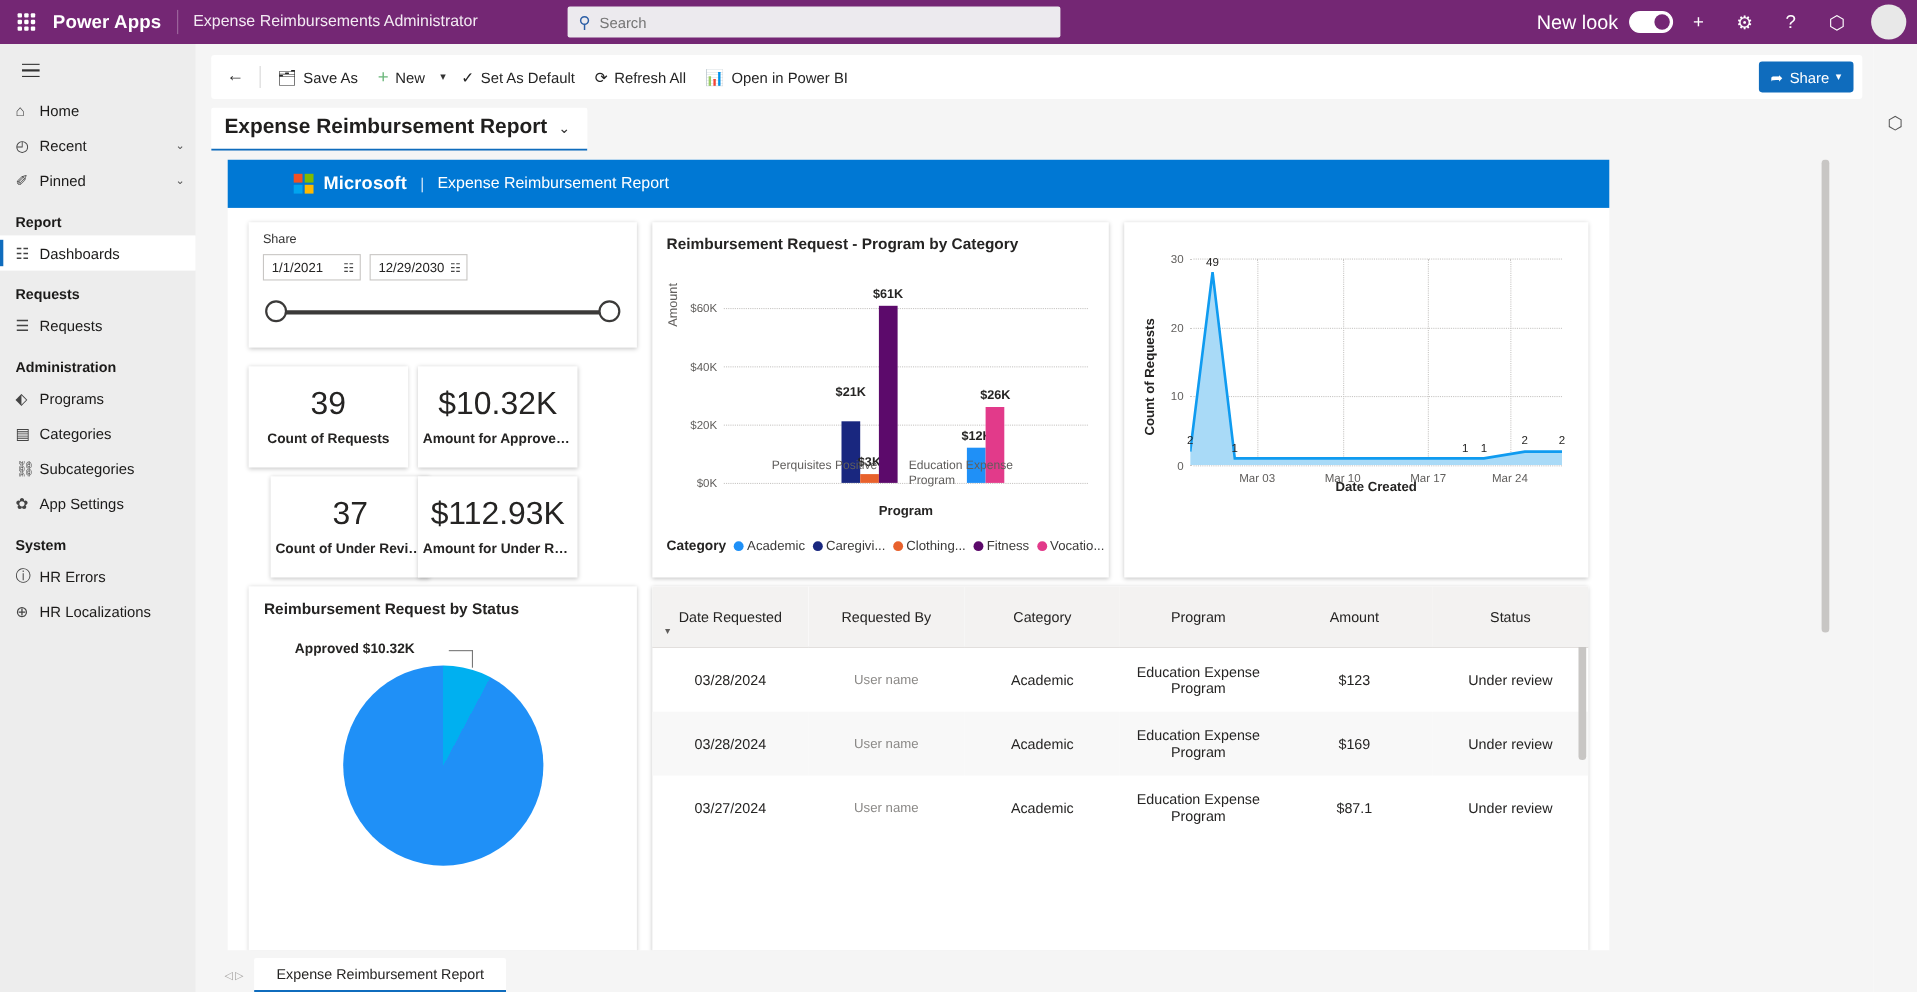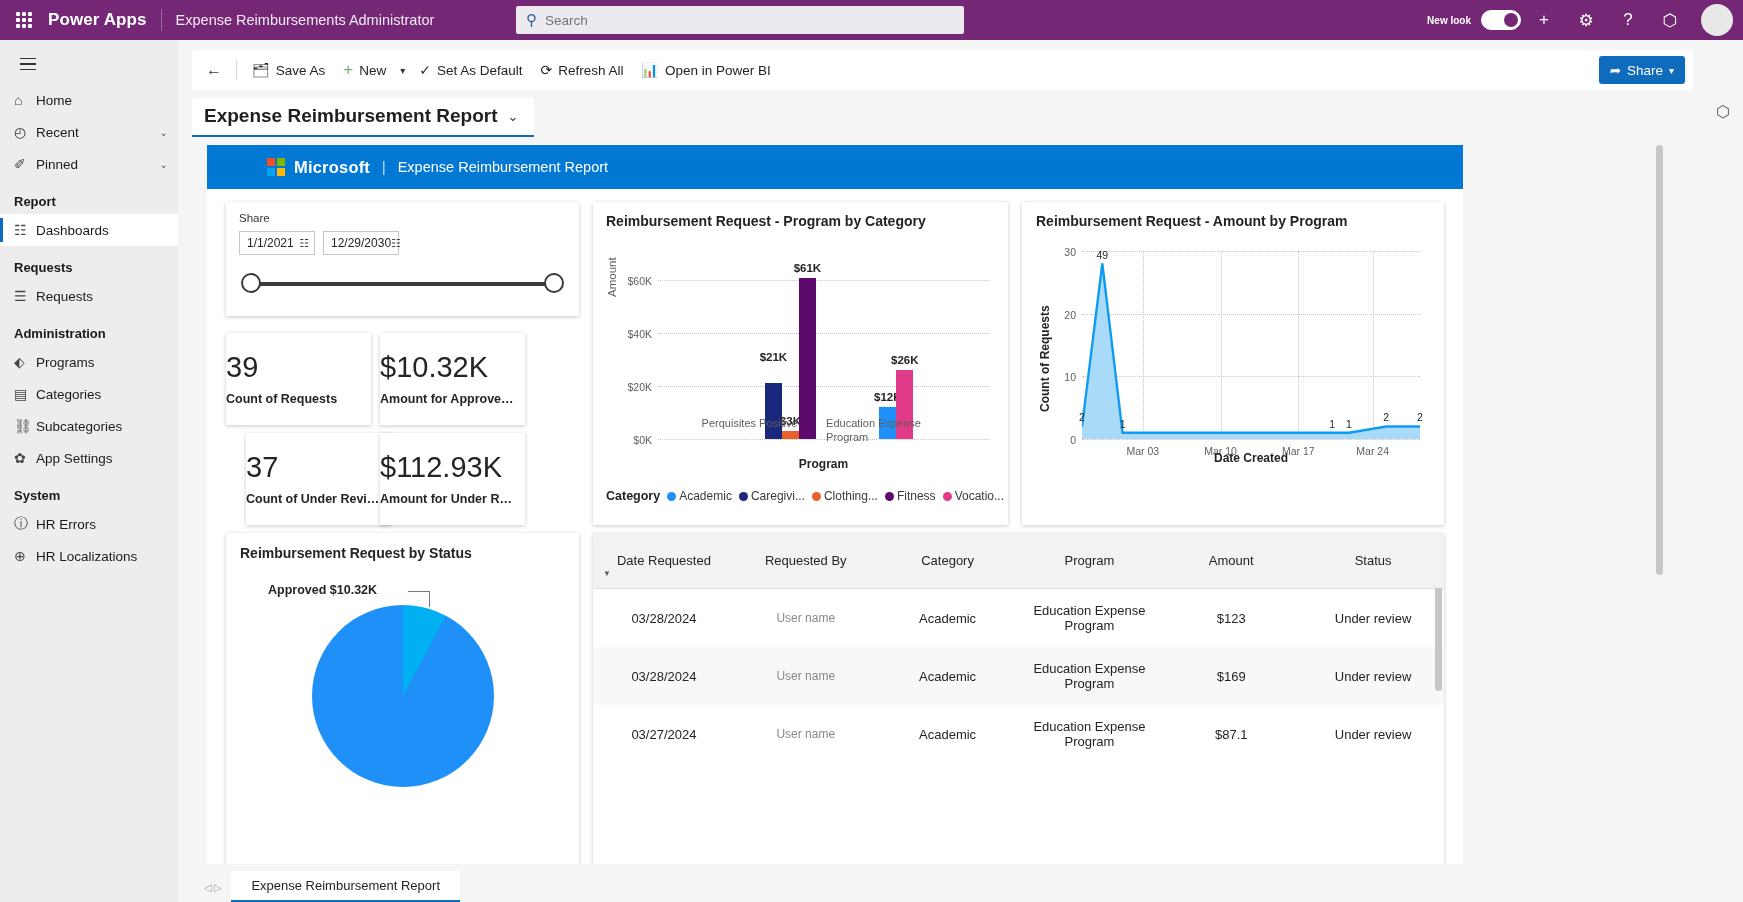--- a/index.html
+++ b/index.html
@@ -23,21 +23,21 @@
   .searchwrap {
     position: absolute; left: 516px; top: 6px; width: 448px; height: 28px;
     background: #eceaee; border-radius: 2px; display: flex; align-items: center; padding: 0 10px;
   }
   .search-ico { color: #2d5fa6; font-size: 15px; margin-right: 8px; }
   .searchwrap input {
     border: none; outline: none; background: transparent; width: 100%;
     font-family: "Liberation Sans", sans-serif; font-size: 13.5px; color: #333;
   }
   .topright { margin-left: auto; display: flex; align-items: center; gap: 4px; padding-right: 10px; }
-  .newlook-label { font-size: 10px; margin-right: 6px; font-weight: bold; }
+  .newlook-label { font-size: 18px; margin-right: 6px; }
   .toggle {
     width: 40px; height: 20px; background: #ffffff; border-radius: 10px;
     position: relative; cursor: pointer; border: 1px solid #fff;
   }
   .toggle .knob { position: absolute; right: 2px; top: 2px; width: 14px; height: 14px; border-radius: 50%; background: #742774; }
   .tbtn {
     width: 38px; height: 38px; display: flex; align-items: center; justify-content: center;
     font-size: 17px; color: #ffffff; cursor: pointer; border-radius: 3px;
   }
   .avatar { width: 32px; height: 32px; border-radius: 50%; background: #e8e8e8; margin-left: 8px; cursor: pointer; }
@@ -103,30 +103,30 @@
   .ban-title { color: #fff; font-size: 14.5px; }
 
   .tile { position: absolute; background: #fff; box-shadow: 0 1px 4px rgba(0,0,0,.22); }
   .tile-title { font-size: 14px; font-weight: bold; color: #252423; }
 
   
   #tile-date { left: 19px; top: 57px; width: 353px; height: 114px; padding: 10px 13px; }
   .slicer-label { font-size: 11.5px; color: #333; margin-bottom: 7px; }
   .date-inputs { display: flex; gap: 8px; }
   .date-box {
-    border: 1px solid #c8c6c4; height: 24px; width: 76px; display: flex; align-items: center;
+    border: 1px solid #c8c6c4; height: 24px; width: 89px; display: flex; align-items: center;
     justify-content: space-between; padding: 0 5px 0 7px; font-size: 12px; color: #252423; cursor: pointer;
   }
   .cal-ico { font-size: 11px; color: #444; }
   .slider-row { margin-top: 18px; padding: 0 2px; position: relative; height: 22px; }
   .slider-track { position: absolute; left: 11px; right: 11px; top: 9px; height: 4px; background: #3b3a39; border-radius: 2px; }
   .slider-h { position: absolute; top: 0; width: 20px; height: 20px; border-radius: 50%; background: #fff; border: 2px solid #3b3a39; cursor: pointer; }
 
   
-  .kpi { display: flex; flex-direction: column; align-items: flex-start; justify-content: center; }
+  .kpi { display: flex; flex-direction: column; align-items: center; justify-content: center; }
   .kpi-val { font-size: 29px; color: #252423; font-weight: 400; line-height: 1.05; }
   .kpi-lbl { font-size: 12.5px; font-weight: bold; color: #252423; margin-top: 9px; white-space: nowrap; overflow: hidden; text-overflow: ellipsis; max-width: 94%; }
   #kpi-count   { left: 19px;  top: 188px; width: 145px; height: 92px; }
   #kpi-approved{ left: 173px; top: 188px; width: 145px; height: 92px; }
   #kpi-under-ct{ left: 19px;  top: 288px; width: 145px; height: 92px; margin-left: 20px; }
   #kpi-under-amt{left: 173px; top: 288px; width: 145px; height: 92px; }
 
   
   #tile-bar { left: 386px; top: 57px; width: 415px; height: 323px; padding: 11px 13px 8px 13px; }
   .barchart { position: relative; width: 100%; height: 248px; margin-top: 10px; }
@@ -444,21 +444,20 @@
                     </span>
                     <span class="lg">
                       <i class="dot" style="background:#e23a8a"></i>
                       <span>Vocatio...</span>
                     </span>
                   </span>
               </div>
             </div>
 
             <div class="tile" id="tile-area">
-              <div class="tile-title">Reimbursement Request - Amount by Program</div>
               <div class="areachart">
                 <div class="a-ytitle">Count of Requests</div>
                 <div class="aplot" id="area-plot">
                     <div class="gridline" style="top: 188px;">
                       <span class="ytick">0</span>
                     </div>
                     <div class="gridline" style="top: 125.333px;">
                       <span class="ytick">10</span>
                     </div>
                     <div class="gridline" style="top: 62.6667px;">

